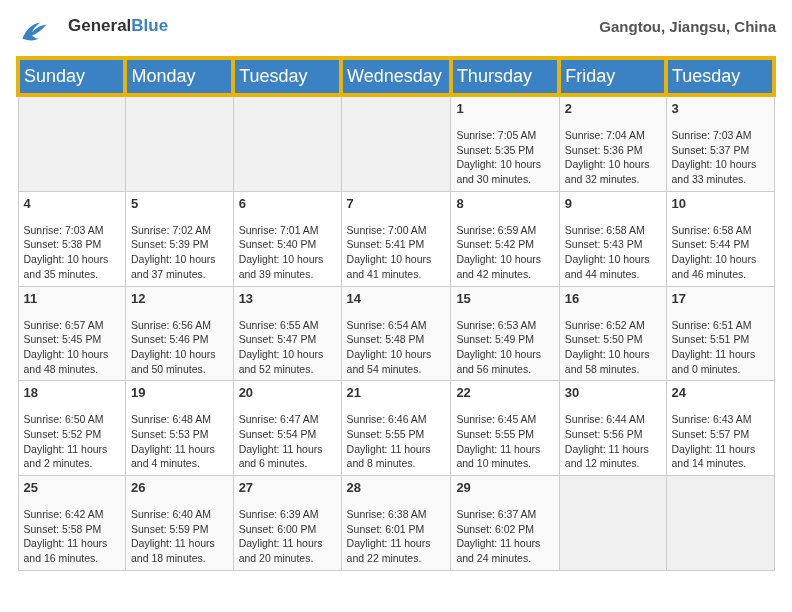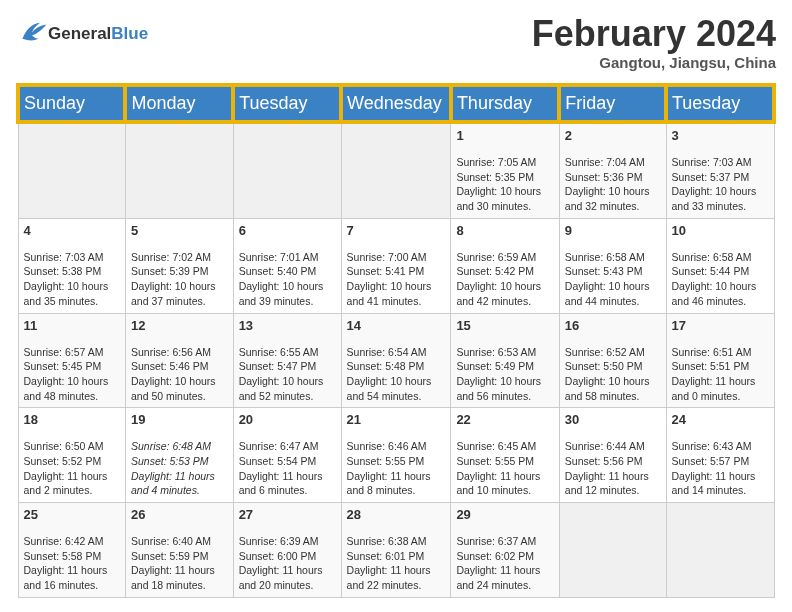--- a/index.html
+++ b/index.html
@@ -11,22 +11,22 @@
       padding: 16px;
     }
     .header {
       display: flex;
       justify-content: space-between;
       align-items: flex-start;
       margin-bottom: 12px;
     }
     .logo {
       display: flex;
-      align-items: flex-end;
-      gap: 0;
+      align-items: flex-start;
+      gap: 20px;
     }
     .logo-bird {
       width: 32px;
       height: 28px;
     }
     .title-block {
       text-align: right;
     }
     .month-title {
       font-size: 36px;
@@ -90,21 +90,20 @@
 <div class="header">
   <div class="logo">
     <svg class="logo-bird" viewBox="0 0 40 34" xmlns="http://www.w3.org/2000/svg">
       <path d="M8 28 Q15 10 30 8 Q22 14 20 20 Q26 12 38 10 Q30 20 20 24 Q24 28 28 28 Q20 32 8 28Z" fill="#3b82c4"></path>
     </svg>
     <div>
       <div style="font-size:17px;font-weight:bold;color:#333;">General<span style="color:#3b82c4;">Blue</span></div>
     </div>
   </div>
   <div class="title-block">
-    <div class="month-title">February 2024</div>
     <div class="location">Gangtou, Jiangsu, China</div>
   </div>
 </div>
 
 <table>
   <thead>
     <tr>
     <th>Sunday</th>
         <th>Monday</th>
         <th>Tuesday</th>
@@ -247,21 +246,21 @@
       <tr>
         <td>
           <div class="day-num">18</div>
           <div class="day-info" style="white-space: pre-line;">Sunrise: 6:50 AM
 Sunset: 5:52 PM
 Daylight: 11 hours
 and 2 minutes.</div>
         </td>
         <td>
           <div class="day-num">19</div>
-          <div class="day-info" style="white-space: pre-line; font-style: italic;">Sunrise: 6:48 AM
+          <div class="day-info" style="white-space: pre-line;">Sunrise: 6:48 AM
 Sunset: 5:53 PM
 Daylight: 11 hours
 and 4 minutes.</div>
         </td>
         <td>
           <div class="day-num">20</div>
           <div class="day-info" style="white-space: pre-line;">Sunrise: 6:47 AM
 Sunset: 5:54 PM
 Daylight: 11 hours
 and 6 minutes.</div>

